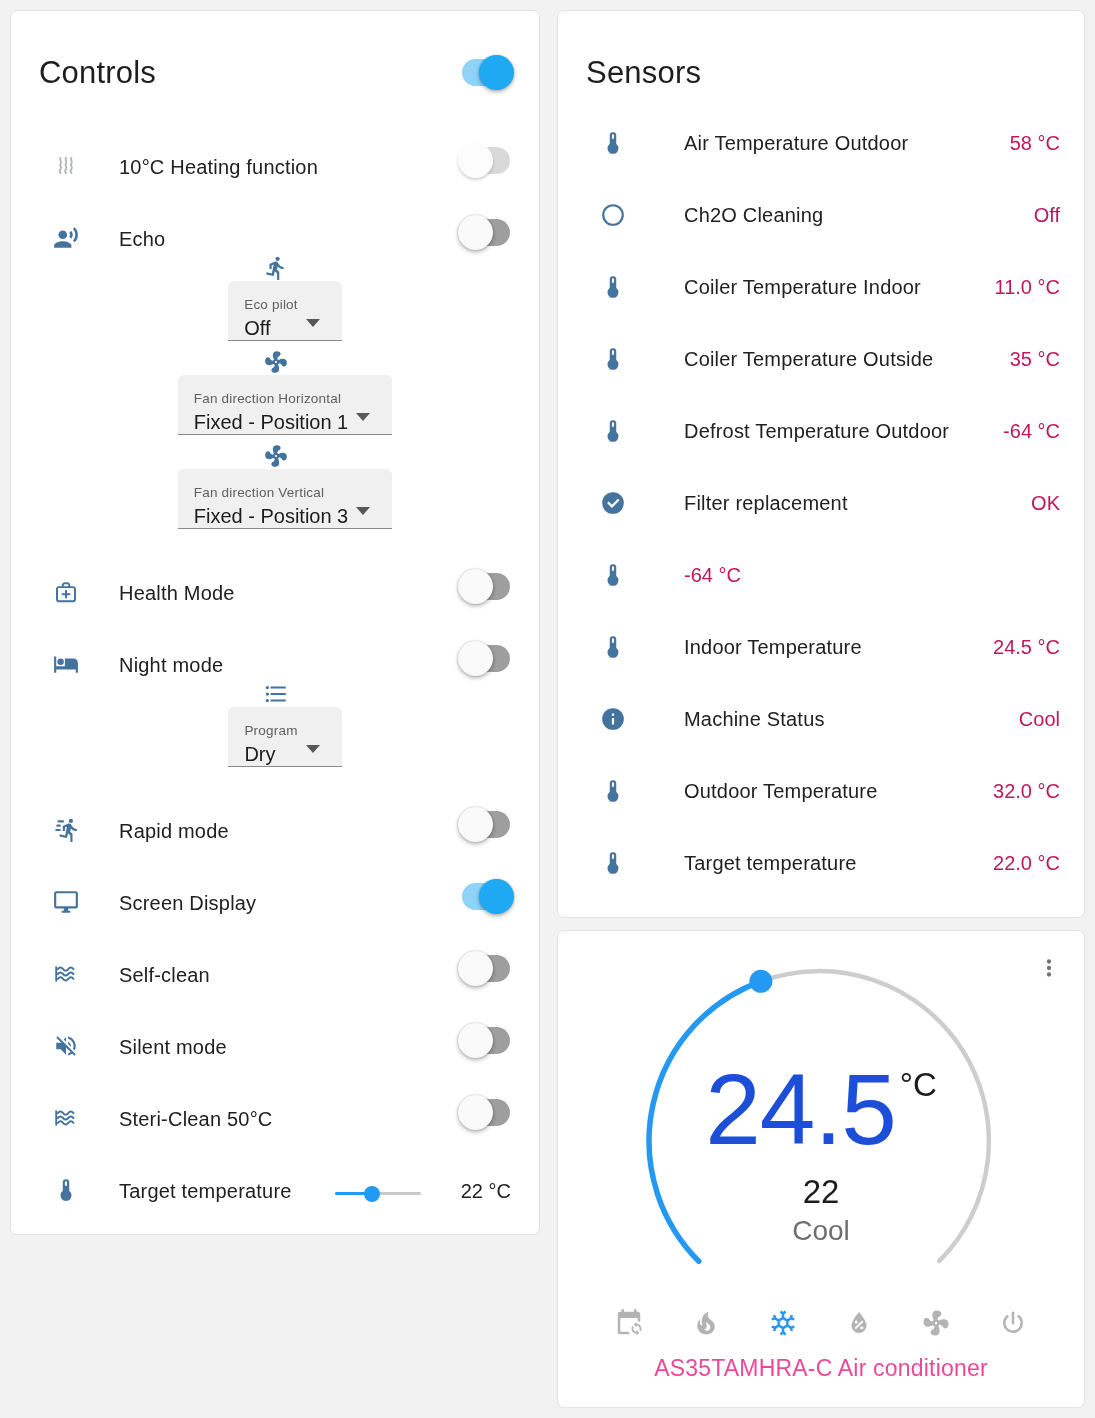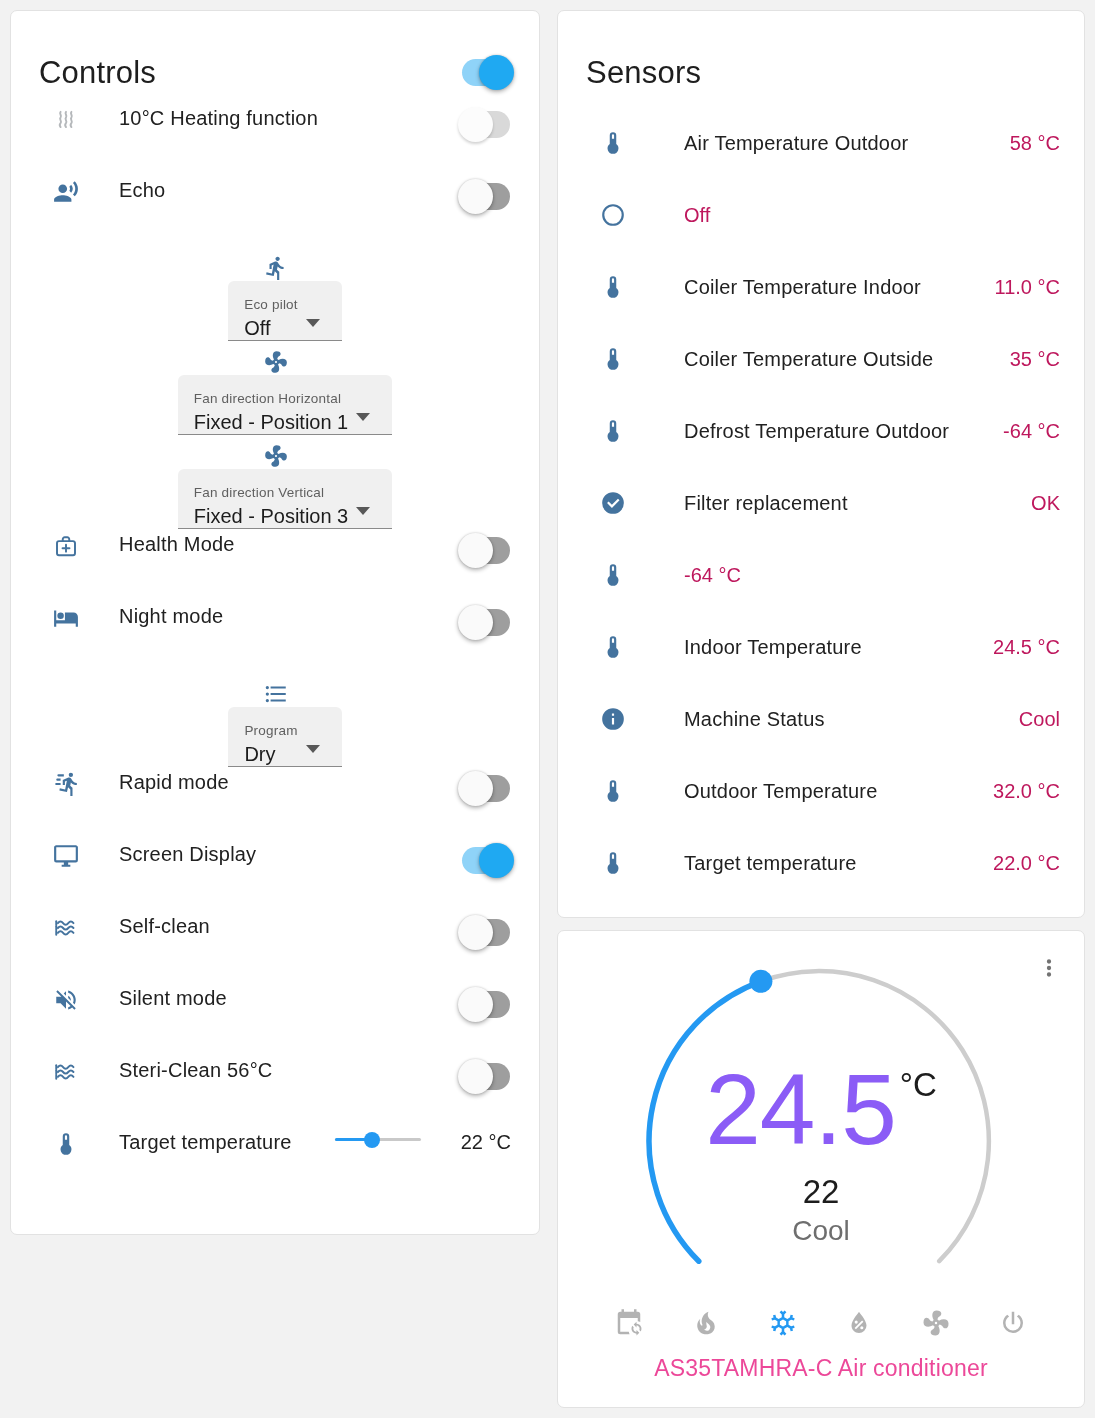--- a/index.html
+++ b/index.html
@@ -6,21 +6,21 @@
     background:#f2f2f2;font-family:"Liberation Sans","DejaVu Sans",sans-serif;color:#212121;}
   .card{position:absolute;background:#ffffff;border:1px solid #e2e2e2;border-radius:7px;box-sizing:border-box;}
   #controls-card{left:10px;top:10px;width:530px;height:1225px;padding-top:26px;}
   #sensors-card{left:557px;top:10px;width:528px;height:908px;padding-top:26px;}
   #thermostat-card{left:557px;top:930px;width:528px;height:478px;}
 
   .card-header{display:flex;align-items:center;justify-content:space-between;padding:18px 28px 16px 28px;}
   .card-title{font-size:31px;color:#1e1e1e;letter-spacing:.2px;}
 
   
-  .ctl-row{display:flex;align-items:flex-start;height:72px;padding:0 28px 0 42px;}
+  .ctl-row{display:flex;align-items:flex-end;height:72px;padding:0 28px 0 42px;}
   .sns-row{display:flex;align-items:center;height:72px;padding:0 24px 0 42px;gap:18px;}
   .row-label{font-size:20px;color:#212121;flex:1;letter-spacing:.2px;}
   .row-value{font-size:20px;color:#be185d;text-align:right;white-space:nowrap;}
   .icon{width:26px;height:26px;flex:0 0 26px;margin-right:40px;color:#44739e;display:inline-block;}
   .icon svg{width:100%;height:100%;display:block;fill:currentColor;}
   .icon svg.stroke{fill:none;stroke:currentColor;stroke-width:1.8;stroke-linecap:round;stroke-linejoin:round;}
   .icon.gray{color:#b5b8bb;}
 
   
   .switch{position:relative;width:50px;height:36px;flex:0 0 50px;cursor:pointer;}
@@ -49,21 +49,21 @@
   .sl-track{position:absolute;left:0;right:0;top:7px;height:3px;background:#c9c9c9;border-radius:2px;}
   .sl-fill{position:absolute;left:0;top:7px;height:3px;background:#2499f2;border-radius:2px;}
   .sl-thumb{position:absolute;top:1px;width:16px;height:16px;border-radius:50%;background:#2499f2;}
   .slider-value{width:76px;text-align:right;font-size:20px;white-space:nowrap;}
 
   
   .dial{position:absolute;left:0;top:0;}
   .dots-menu{position:absolute;top:24px;right:22px;width:26px;height:26px;color:#737373;cursor:pointer;}
   .dots-menu svg{width:100%;height:100%;fill:currentColor;}
   .temp-block{position:absolute;left:0;right:0;top:128px;text-align:center;}
-  .temp-big{font-size:100px;line-height:1;color:#8b5cf6;letter-spacing:-1px;margin-top:24px;}
+  .temp-big{font-size:100px;line-height:1;color:#1d4ed8;letter-spacing:-1px;margin-top:24px;}
   .temp-unit{font-size:33px;color:#1d1d1d;display:inline-block;position:relative;top:-48px;margin-left:4px;}
   .temp-target{font-size:33px;color:#1d1d1d;margin-top:14px;}
   .temp-action{font-size:28px;color:#6e6e6e;margin-top:4px;}
   .modes{position:absolute;left:0;right:0;top:377px;display:flex;justify-content:space-between;padding:0 56px;}
   .mode-btn{width:30px;height:30px;color:#b3b3b3;cursor:pointer;}
   .mode-btn svg{width:100%;height:100%;fill:currentColor;}
   .mode-btn.active{color:#2499f2;}
   .device-name{position:absolute;left:0;right:0;top:424px;text-align:center;font-size:23px;color:#ec4899;letter-spacing:.2px;}
 </style>
 </head>
@@ -238,21 +238,21 @@
         <span class="icon">
           <svg viewBox="0 0 24 24" class="stroke">
             <path d="M4.5 7.5c1.6-1.9 3.2-1.9 4.8 0c1.6 1.9 3.2 1.9 4.8 0c1.6-1.9 3.2-1.9 4.8 0"></path>
             <path d="M4.5 12c1.6-1.9 3.2-1.9 4.8 0c1.6 1.9 3.2 1.9 4.8 0c1.6-1.9 3.2-1.9 4.8 0"></path>
             <path d="M4.5 16.5c1.6-1.9 3.2-1.9 4.8 0c1.6 1.9 3.2 1.9 4.8 0c1.6-1.9 3.2-1.9 4.8 0"></path>
             <path d="M3 5.8v3.4"></path>
             <path d="M3 10.3v3.4"></path>
             <path d="M3 14.8v3.4"></path>
           </svg>
         </span>
-        <div class="row-label">Steri-Clean 56°C</div>
+        <div class="row-label">Steri-Clean 50°C</div>
         <div class="switch off">
           <div class="sw-track"></div>
           <div class="sw-thumb"></div>
         </div>
       </div>
       <div class="ctl-row">
         <span class="icon">
           <svg viewBox="0 0 24 24">
             <path d="M15,13V5A3,3 0 0,0 12,2A3,3 0 0,0 9,5V13A5,5 0 0,0 12,22A5,5 0 0,0 15,13M12,4A1,1 0 0,1 13,5V8H11V5A1,1 0 0,1 12,4Z"></path>
           </svg>
@@ -281,20 +281,21 @@
         </span>
         <div class="row-label">Air Temperature Outdoor</div>
         <div class="row-value">58 °C</div>
       </div>
       <div class="sns-row">
         <span class="icon">
           <svg viewBox="0 0 24 24">
             <path d="M12,20A8,8 0 0,1 4,12A8,8 0 0,1 12,4A8,8 0 0,1 20,12A8,8 0 0,1 12,20M12,2A10,10 0 0,0 2,12A10,10 0 0,0 12,22A10,10 0 0,0 22,12A10,10 0 0,0 12,2Z"></path>
           </svg>
         </span>
+        <div class="row-label">Ch2O Cleaning</div>
         <div class="row-value">Off</div>
       </div>
       <div class="sns-row">
         <span class="icon">
           <svg viewBox="0 0 24 24">
             <path d="M15,13V5A3,3 0 0,0 12,2A3,3 0 0,0 9,5V13A5,5 0 0,0 12,22A5,5 0 0,0 15,13M12,4A1,1 0 0,1 13,5V8H11V5A1,1 0 0,1 12,4Z"></path>
           </svg>
         </span>
         <div class="row-label">Coiler Temperature Indoor</div>
         <div class="row-value">11.0 °C</div>

